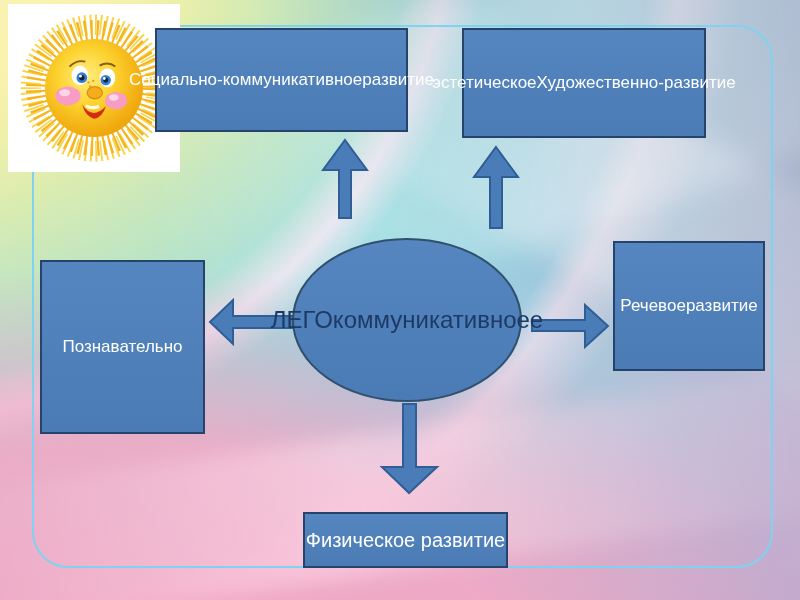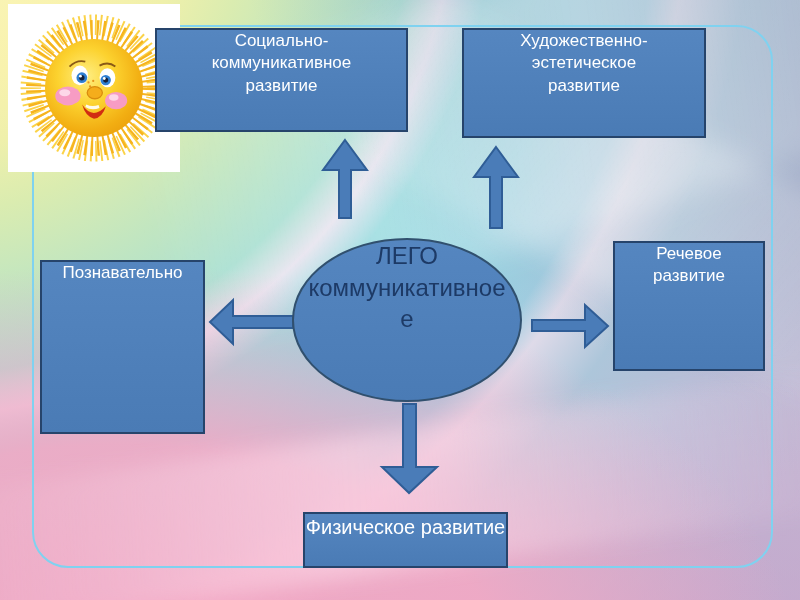--- a/index.html
+++ b/index.html
@@ -32,21 +32,21 @@
   .frame{position:absolute;left:32px;top:25px;width:741px;height:543px;z-index:1;
     border:2.5px solid #7fd2f0;border-radius:36px;box-sizing:border-box;}
 
   
   .sun-card{position:absolute;left:8px;top:4px;width:172px;height:168px;background:#ffffff;z-index:2;}
   .sun-card svg{position:absolute;left:7px;top:5px;width:158px;height:158px;}
 
   
   .box{position:absolute;z-index:3;background:linear-gradient(180deg,#5586c0,#4a7bb5);
     border:2.5px solid #26446b;box-sizing:border-box;
-    display:flex;flex-direction:column;align-items:center;justify-content:flex-start;
+    display:flex;flex-direction:row;align-items:center;justify-content:center;
     color:#ffffff;font-size:17px;line-height:1.32;text-align:center;}
   .box .ln{display:block;}
   .box-social{left:155px;top:28px;width:253px;height:104px;}
   .box-art{left:462px;top:28px;width:244px;height:110px;}
   .box-cognitive{left:40px;top:232px;width:165px;height:174px;margin-top:28px;}
   .box-speech{left:613px;top:241px;width:152px;height:130px;}
   .box-physical{left:303px;top:512px;width:205px;height:56px;font-size:20px;}
   .ellipse-center{left:292px;top:238px;width:230px;height:164px;border-radius:50%;
     color:#1d3a66;font-size:24px;border-color:#31506e;}
 
@@ -108,22 +108,22 @@
     <polygon points="409,493 382,467 403,467 403,404 416,404 416,467 437,467" fill="#4a7cb8" stroke="#2f5d96" stroke-width="2"></polygon>
   </svg>
 
   <div class="box box-social">
     <span class="ln">Социально-</span>
     <span class="ln">коммуникативное</span>
     <span class="ln">развитие</span>
   </div>
 
   <div class="box box-art">
+    <span class="ln">эстетическое</span>
     <span class="ln">Художественно-</span>
-    <span class="ln">эстетическое</span>
     <span class="ln">развитие</span>
   </div>
 
   <div class="box box-cognitive">
     <span class="ln">Познавательно</span>
   </div>
 
   <div class="box ellipse-center">
     <span class="ln">ЛЕГО</span>
     <span class="ln">коммуникативное</span>

